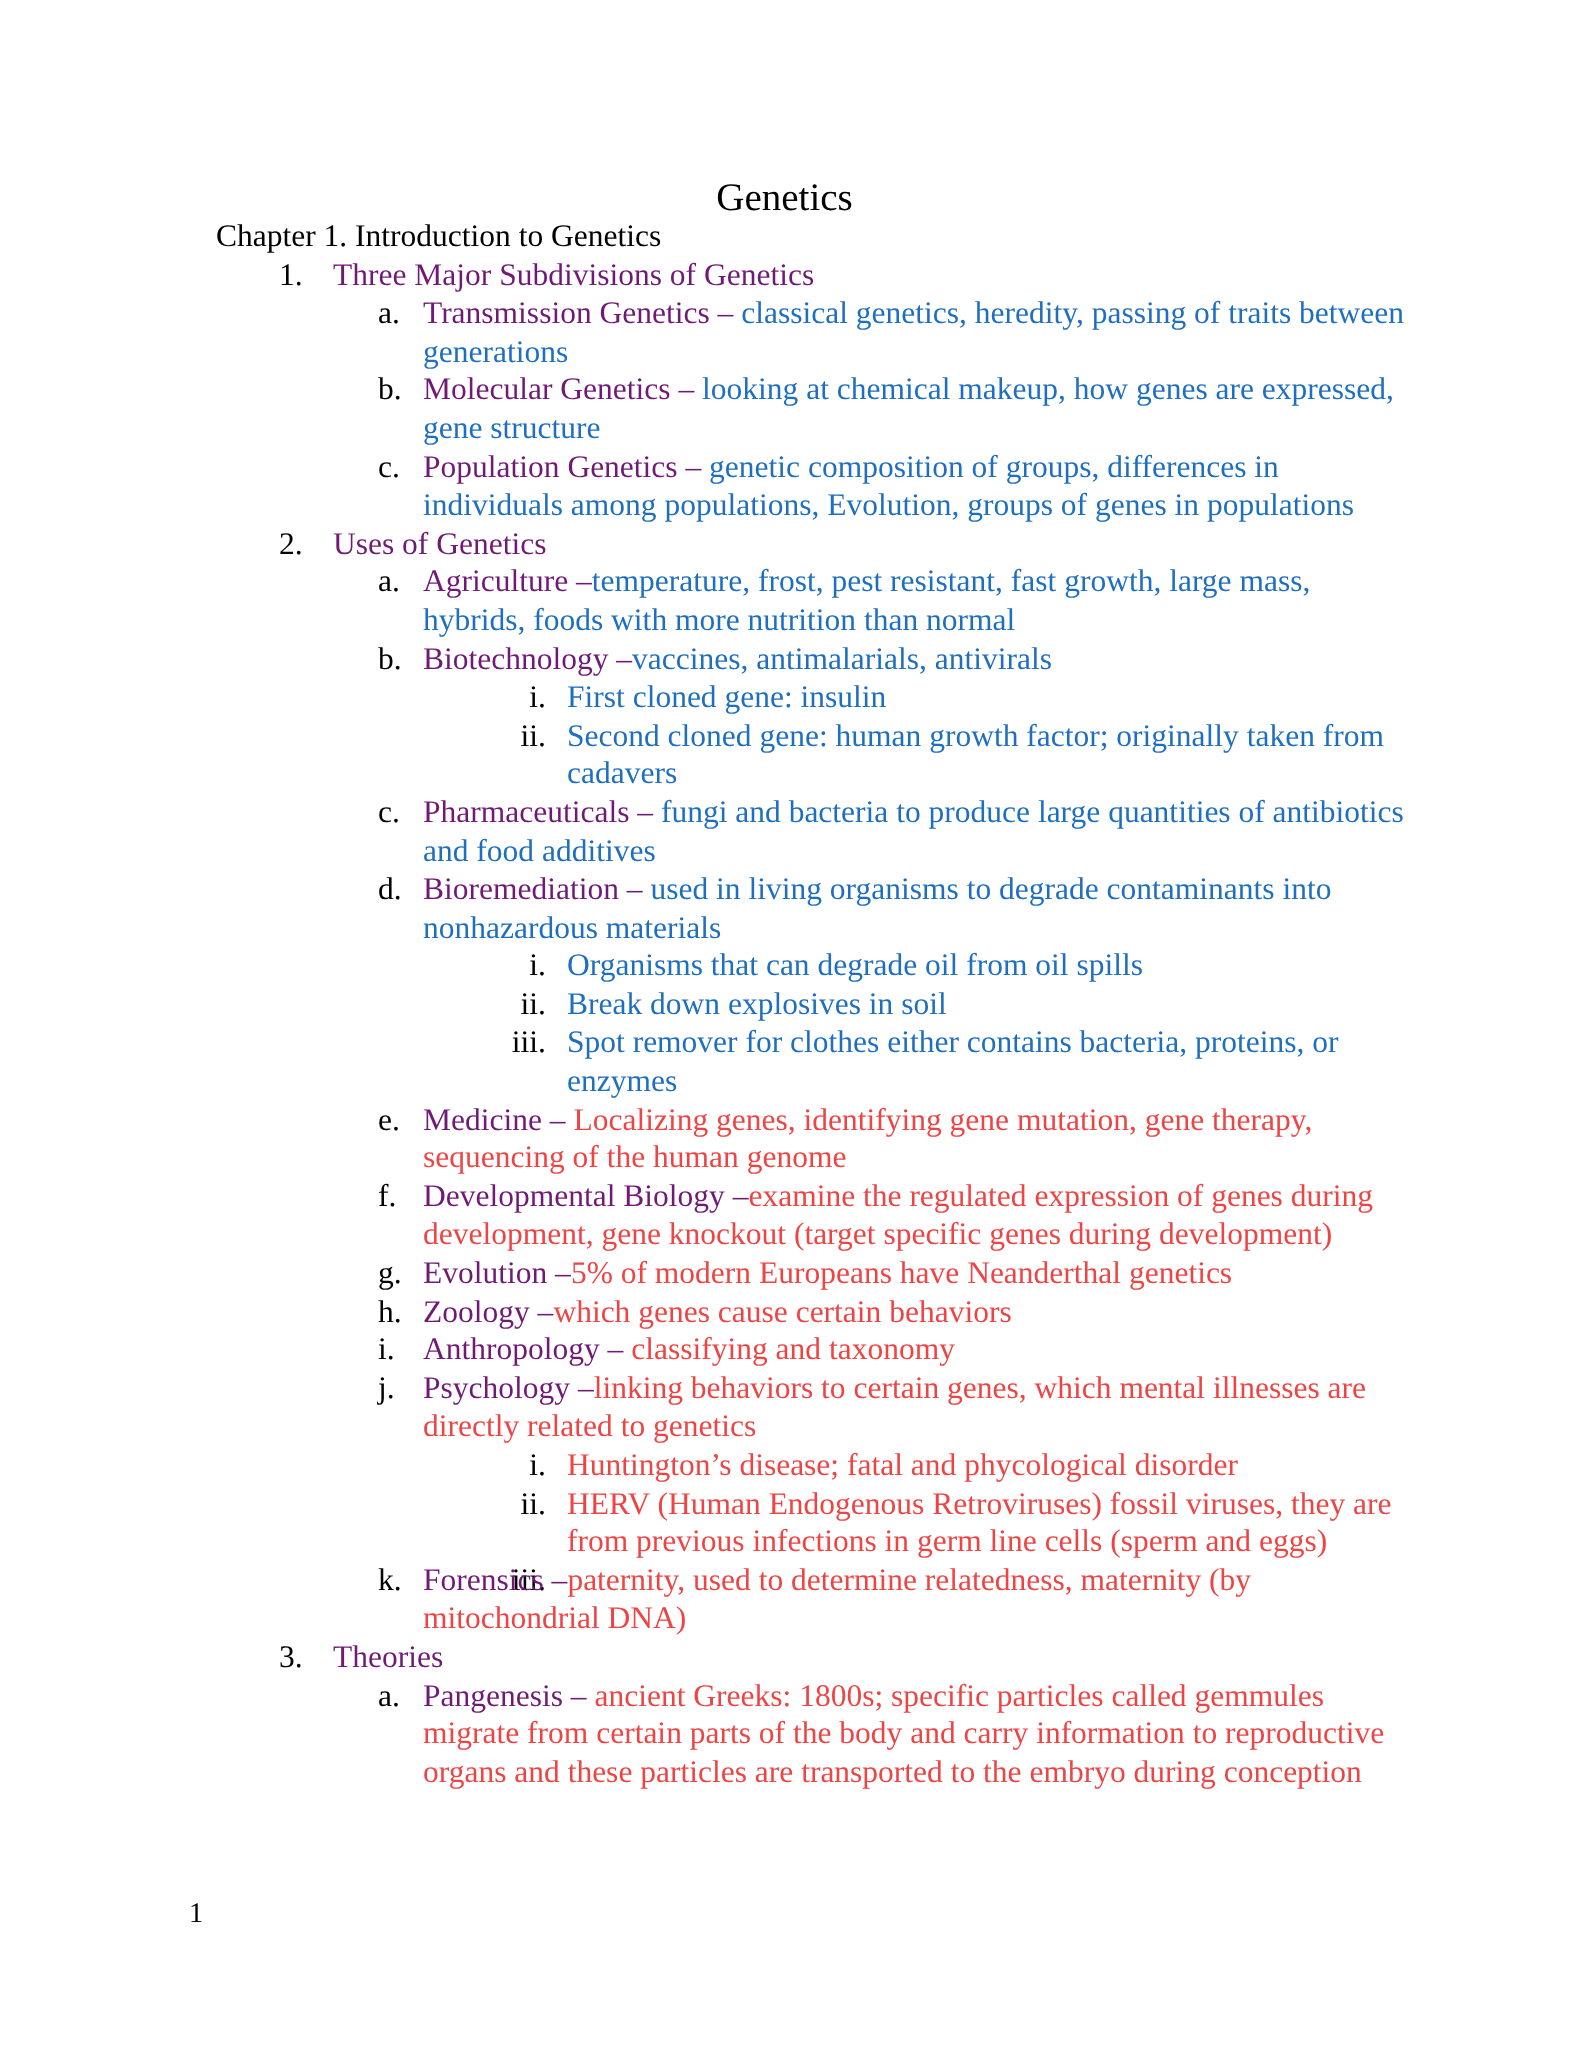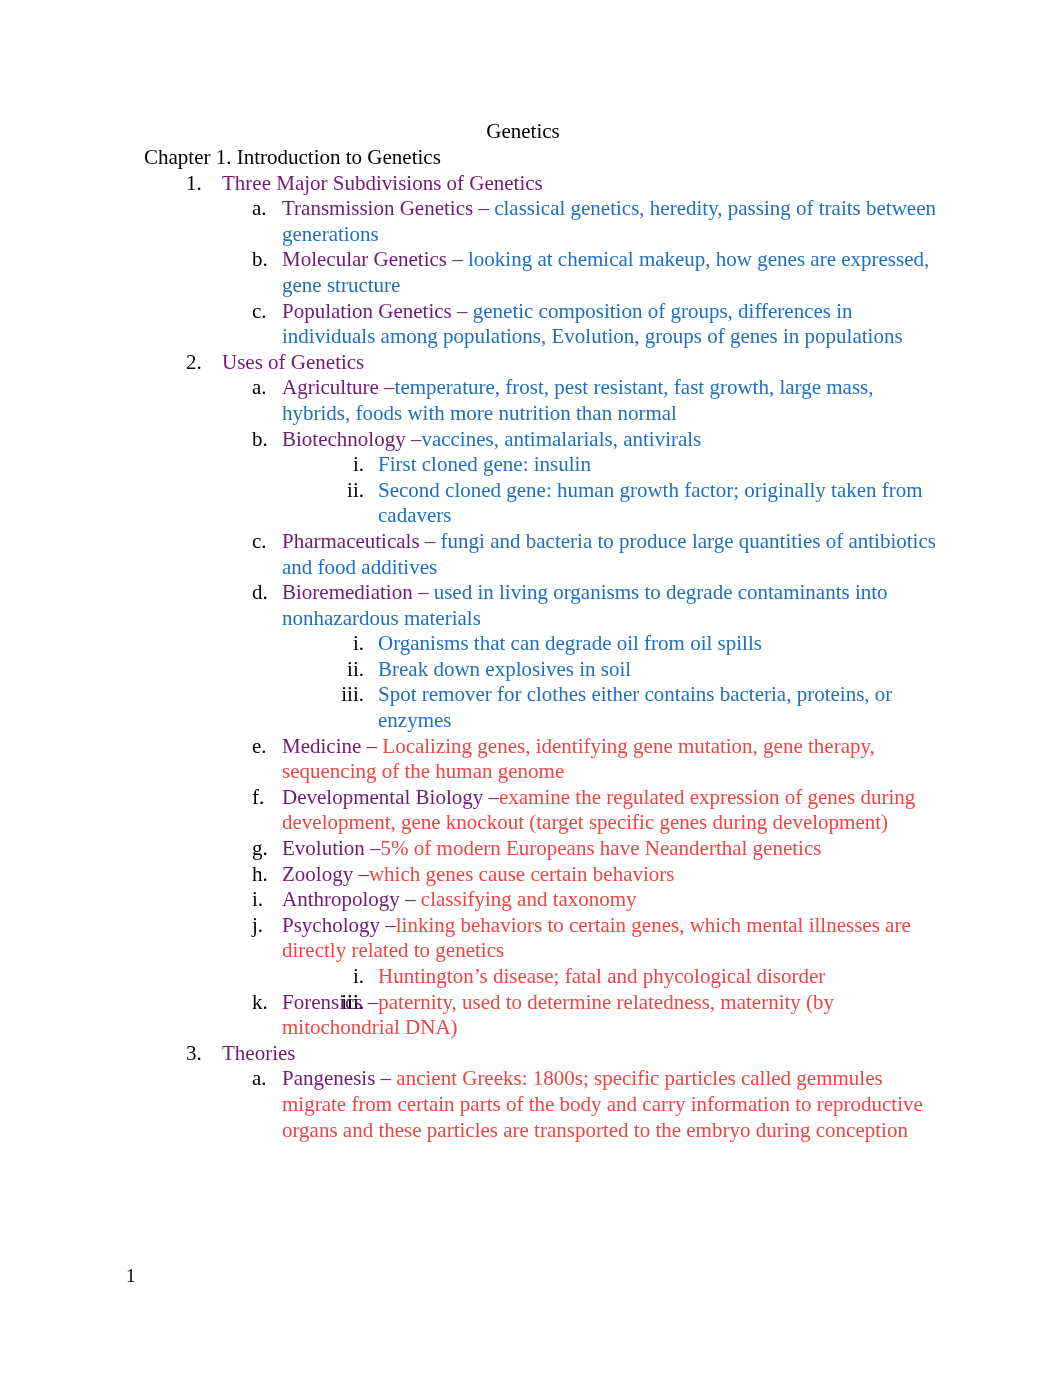--- a/index.html
+++ b/index.html
@@ -21,21 +21,21 @@
     position: relative;
     width: 1062px;
     height: 1377px;
     box-sizing: border-box;
     padding: 118px 120px 0 126px;
   }
 
   
   .doc-title {
     text-align: center;
-    font-size: 21px;
+    font-size: 26px;
     line-height: 27px;
     margin: 0 0 0 0;
     padding-right: 22px;
   }
 
   
   .line {
     font-size: 21px;
     line-height: 25.6px;
     margin: 0;
@@ -108,21 +108,21 @@
       <div class="line lvl3"><span class="marker">i.</span><span class="b1">Organisms that can degrade oil from oil spills</span></div>
       <div class="line lvl3"><span class="marker">ii.</span><span class="b1">Break down explosives in soil</span></div>
       <div class="line lvl3"><span class="marker">iii.</span><span class="b1">Spot remover for clothes either contains bacteria, proteins, or enzymes</span></div>
       <div class="line lvl2"><span class="marker">e.</span><span class="k">Medicine – </span><span class="b2">Localizing genes, identifying gene mutation, gene therapy, sequencing of the human genome</span></div>
       <div class="line lvl2"><span class="marker">f.</span><span class="k">Developmental Biology –</span><span class="b2">examine the regulated expression of genes during development, gene knockout (target specific genes during development)</span></div>
       <div class="line lvl2"><span class="marker">g.</span><span class="k">Evolution –</span><span class="b2">5% of modern Europeans have Neanderthal genetics</span></div>
       <div class="line lvl2"><span class="marker">h.</span><span class="k">Zoology –</span><span class="b2">which genes cause certain behaviors</span></div>
       <div class="line lvl2"><span class="marker">i.</span><span class="k">Anthropology – </span><span class="b2">classifying and taxonomy</span></div>
       <div class="line lvl2"><span class="marker">j.</span><span class="k">Psychology –</span><span class="b2">linking behaviors to certain genes, which mental illnesses are directly related to genetics</span></div>
       <div class="line lvl3"><span class="marker">i.</span><span class="b2">Huntington’s disease; fatal and phycological disorder</span></div>
-      <div class="line lvl3"><span class="marker">ii.</span></div>
+      <div class="line lvl3"><span class="marker">ii.</span><span class="b2">HERV (Human Endogenous Retroviruses) fossil viruses, they are from previous infections in germ line cells (sperm and eggs)</span></div>
       <div class="line lvl3"><span class="marker">iii.</span></div>
       <div class="line lvl2"><span class="marker">k.</span><span class="k">Forensics –</span><span class="b2">paternity, used to determine relatedness, maternity (by mitochondrial DNA)</span></div>
       <div class="line lvl1"><span class="marker">3.</span><span class="k">Theories</span></div>
       <div class="line lvl2"><span class="marker">a.</span><span class="k">Pangenesis – </span><span class="b2">ancient Greeks: 1800s; specific particles called gemmules migrate from certain parts of the body and carry information to reproductive organs and these particles are transported to the embryo during conception</span></div>
     </div>
 
   <div class="page-number">1</div>
 
 </div>
 

